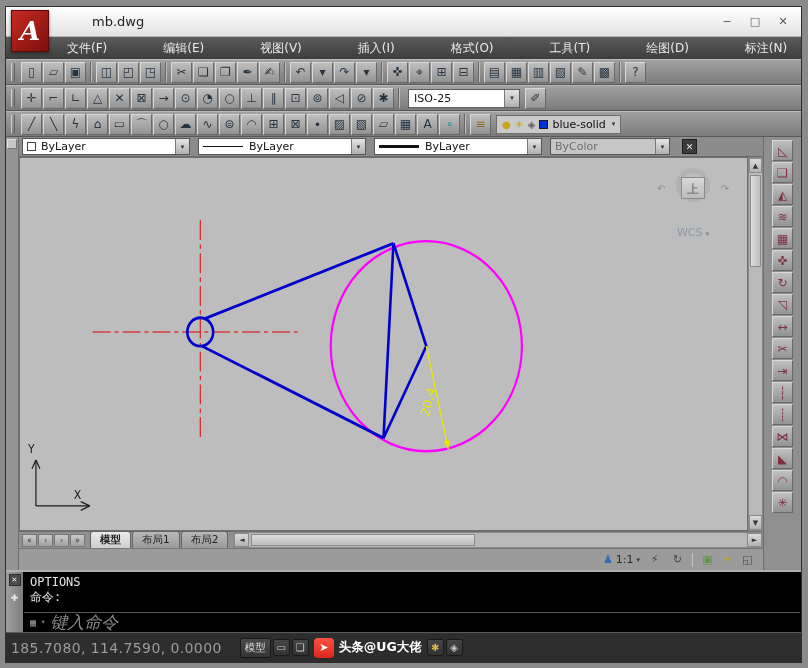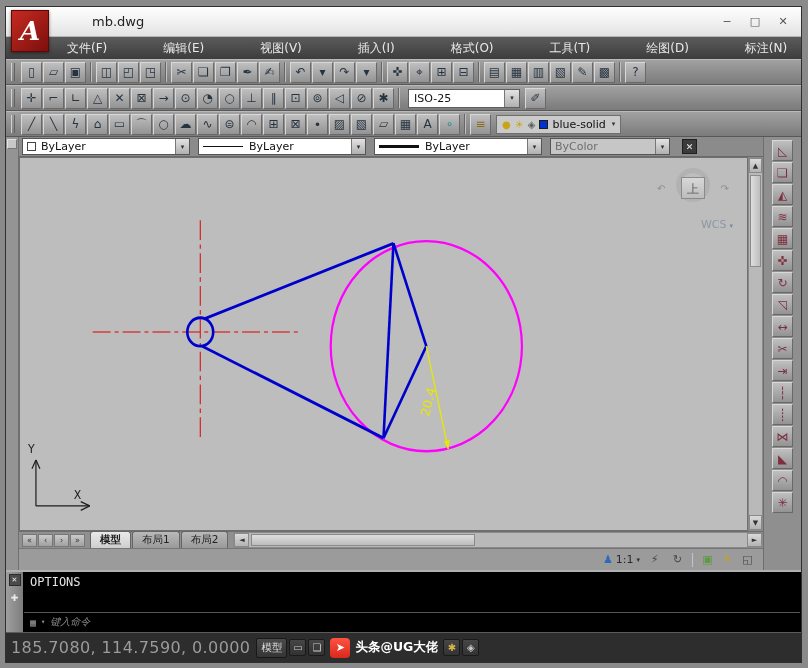--- a/index.html
+++ b/index.html
@@ -81,21 +81,21 @@
   .vs-thumb{position:absolute;top:2px;left:1px;right:1px;height:92px;background:linear-gradient(90deg,#dedede,#bdbdbd);border:1px solid #8a8a8a;}
 
   
   .viewcube{position:absolute;top:6px;right:14px;width:80px;height:96px;text-align:center;}
   .vc-ring{width:34px;height:34px;border:5px solid #a9a9a9;opacity:.55;border-radius:50%;margin:4px auto 0;}
   .vc-face{position:absolute;top:13px;left:50%;transform:translateX(-50%);width:24px;height:22px;
            background:linear-gradient(#d8d8d8,#bcbcbc);border:1px solid #8a8a8a;font-size:12px;color:#5e5e5e;
            line-height:22px;text-align:center;}
   .vc-rot{position:absolute;top:19px;color:#8f8f8f;font-size:10px;}
   .vc-rot-l{left:4px;} .vc-rot-r{right:4px;}
-  .vc-wcs{position:absolute;top:54px;width:100%;font-size:11px;color:#8b97a6;text-align:right;}
+  .vc-wcs{position:absolute;top:62px;width:100%;font-size:11px;color:#8b97a6;}
   .vc-caret{font-size:7px;color:#7d8a99;margin-left:3px;}
 
   
   .tabs-row{height:17px;background:#909090;display:flex;align-items:stretch;border-top:1px solid #6f6f6f;flex:0 0 auto;}
   .tab-nav{display:flex;align-items:center;gap:1px;padding:0 3px;}
   .tn-btn{width:15px;height:13px;background:linear-gradient(#cacaca,#a1a1a1);border:1px solid #777;color:#333;
           font-size:8px;display:inline-flex;align-items:center;justify-content:center;}
   .tabs{display:flex;align-items:flex-end;margin-left:2px;}
   .tab{padding:1px 9px;background:linear-gradient(#b9b9b9,#9a9a9a);border:1px solid #666;border-bottom:none;
        border-radius:3px 3px 0 0;color:#222;font-size:10.5px;margin-right:1px;white-space:nowrap;}
@@ -128,26 +128,26 @@
   .cs-close{width:12px;height:12px;background:#4a4a4a;color:#eee;font-size:7px;display:flex;align-items:center;
             justify-content:center;border:1px solid #2b2b2b;}
   .cs-custom{color:#ececec;font-size:9px;}
   .cmd-main{flex:1;background:#000000;border:1px solid #000;display:flex;flex-direction:column;
             font-family:"DejaVu Sans Mono","Liberation Mono",monospace;font-size:12px;color:#e4e4e4;min-width:0;}
   .cmd-hist{flex:1;padding:2px 6px;}
   .cmd-line{line-height:15px;white-space:pre;}
   .cmd-input{height:19px;border-top:1px solid #555;display:flex;align-items:center;gap:5px;padding:0 6px;}
   .ci-icon{color:#9a9a9a;font-size:10px;}
   .ci-caret{color:#9a9a9a;font-size:7px;}
-  .ci-placeholder{color:#878787;font-style:italic;font-size:10px;}
+  .ci-placeholder{color:#878787;font-style:italic;font-size:17px;}
 
   
   .statusbar{height:30px;background:#2d2d2d;border-top:1px solid #5a5a5a;display:flex;align-items:center;
              gap:2px;padding:0 5px;overflow:hidden;flex:0 0 auto;}
-  .coords{color:#9b9b9b;font-size:16px;letter-spacing:.4px;margin-right:4px;white-space:nowrap;}
+  .coords{color:#9b9b9b;font-size:14px;letter-spacing:.4px;margin-right:16px;white-space:nowrap;}
   .toggles{display:flex;gap:2px;}
   .toggle{padding:2px 4px;font-size:10.5px;color:#dcdcdc;background:linear-gradient(#4a4a4a,#353535);
           border:1px solid #181818;border-radius:2px;white-space:nowrap;}
   .toggle.active{background:linear-gradient(#4586d8,#2a5ca6);border-color:#16365f;color:#fff;}
   .sb-icons{display:flex;gap:2px;}
   .sb-ic{width:17px;height:17px;display:inline-flex;align-items:center;justify-content:center;font-size:10px;
          color:#c9c9c9;background:linear-gradient(#464646,#323232);border:1px solid #1a1a1a;border-radius:2px;}
   .watermark{display:flex;align-items:center;gap:5px;margin:0 3px;white-space:nowrap;}
   .wm-logo{width:20px;height:20px;border-radius:4px;background:linear-gradient(#ff5242,#d9291d);color:#fff;
            font-size:11px;display:flex;align-items:center;justify-content:center;}
@@ -436,20 +436,21 @@
   </div>
 
   <div class="cmdwin">
     <div class="cmd-strip">
       <span class="cs-close">✕</span>
       <span class="cs-custom">✚</span>
     </div>
     <div class="cmd-main">
       <div class="cmd-hist">
         <div class="cmd-line">OPTIONS</div>
+        <div class="cmd-line">命令:</div>
       </div>
       <div class="cmd-input">
         <span class="ci-icon">▦</span>
         <span class="ci-caret">▾</span>
         <span class="ci-placeholder">键入命令</span>
       </div>
     </div>
   </div>
 
   <div class="statusbar">

